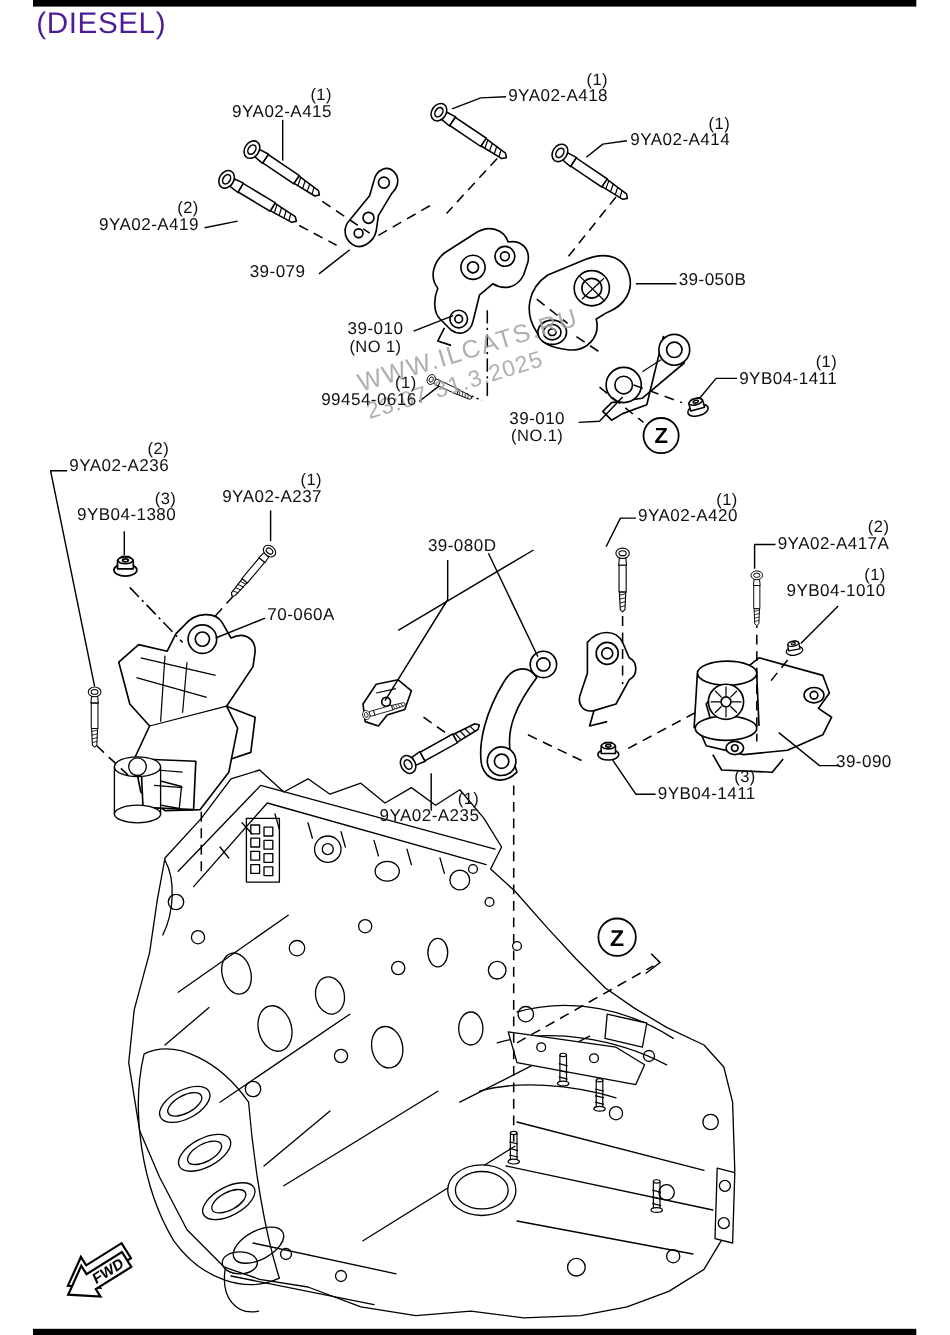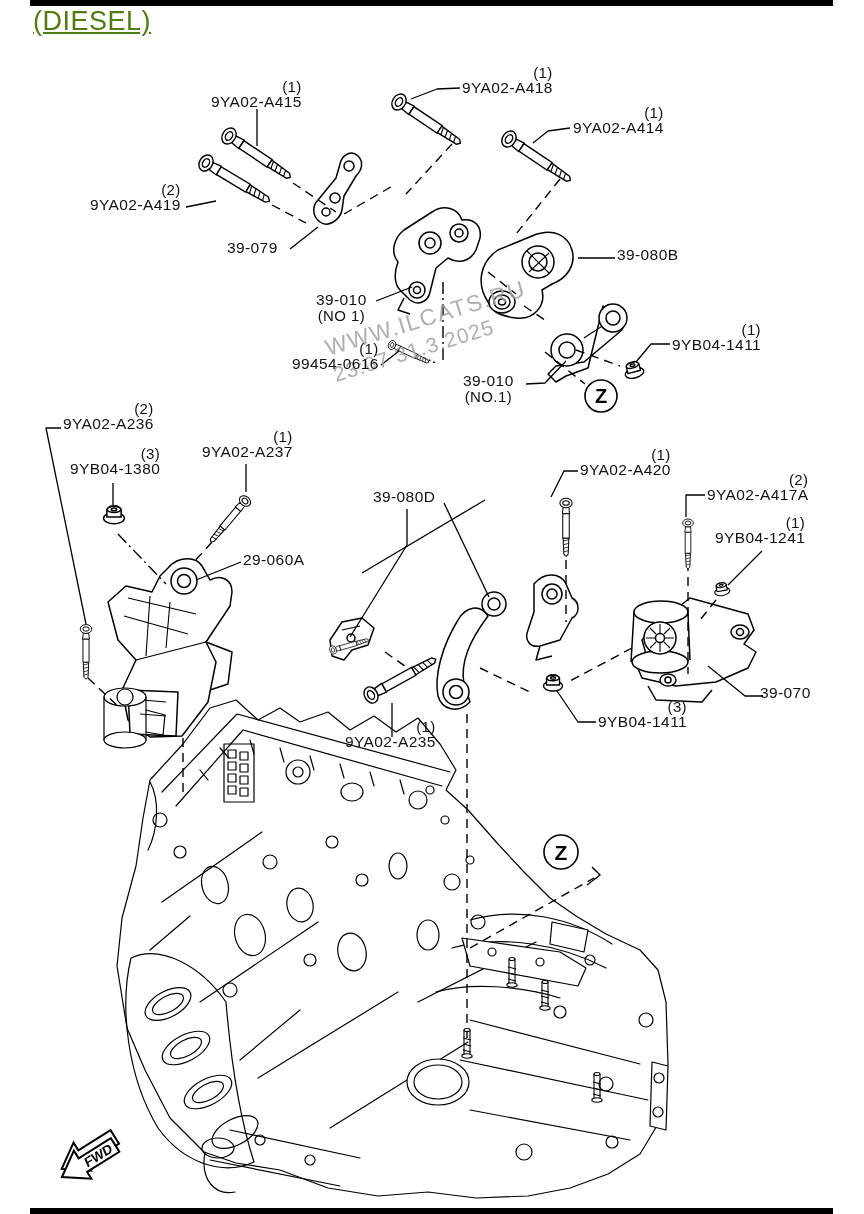--- a/index.html
+++ b/index.html
@@ -2,21 +2,21 @@
 <html><head>
 <meta charset="utf-8">
 <style>
   html,body{margin:0;padding:0;background:#fff;}
   body{position:relative;width:864px;height:1214px;overflow:hidden;
        font-family:"Liberation Sans",sans-serif;color:#000;}
   .bar{position:absolute;left:30px;width:803px;height:6px;background:#000;}
   .bar.top{top:0;}
   .bar.bottom{top:1208px;}
   .diag-title{position:absolute;left:33px;top:6px;font-size:27px;letter-spacing:.5px;
-              white-space:nowrap;color:#4d7c0f;text-decoration:underline;}
+              white-space:nowrap;color:#4c1d95;}
   .drawing{position:absolute;left:0;top:0;z-index:1;}
   .watermark{position:absolute;left:322px;top:336px;z-index:2;color:#a2a2a2;
              transform:rotate(-17deg);transform-origin:left top;line-height:27px;
              font-size:23px;letter-spacing:1.5px;white-space:nowrap;opacity:.85;}
   .watermark .wm2{font-size:21px;letter-spacing:1px;}
   .plabel{position:absolute;z-index:3;font-size:15px;line-height:15px;letter-spacing:.4px;
           white-space:nowrap;text-align:right;color:#111;}
   .plabel .pn{font-size:15.5px;line-height:16px;}
   .plabel .sub{font-size:15px;line-height:16px;}
   .plabel.center{text-align:center;}
@@ -317,21 +317,21 @@
 <div class="plabel" style="left:462px;top:65px">
   <div class="qty">(1)</div>
   <div class="pn">9YA02-A418</div>
 </div>
 <div class="plabel" style="left:573px;top:105px">
   <div class="qty">(1)</div>
   <div class="pn">9YA02-A414</div>
 </div>
 <div class="plabel" style="left:617px;top:247px">
 
-  <div class="pn">39-080B</div>
+  <div class="pn">39-050B</div>
 </div>
 <div class="plabel center" style="left:316px;top:292px">
 
   <div class="pn">39-010</div>
   <div class="sub">(NO 1)</div>
 </div>
 <div class="plabel" style="left:292px;top:341px">
   <div class="qty">(1)</div>
   <div class="pn">99454-0616</div>
 </div>
@@ -349,44 +349,44 @@
   <div class="pn">9YA02-A236</div>
 </div>
 <div class="plabel" style="left:70px;top:446px">
   <div class="qty">(3)</div>
   <div class="pn">9YB04-1380</div>
 </div>
 <div class="plabel" style="left:202px;top:429px">
   <div class="qty">(1)</div>
   <div class="pn">9YA02-A237</div>
 </div>
-<div class="plabel" style="left:373px;top:489px">
+<div class="plabel" style="left:389px;top:489px">
 
   <div class="pn">39-080D</div>
 </div>
 <div class="plabel" style="left:580px;top:447px">
   <div class="qty">(1)</div>
   <div class="pn">9YA02-A420</div>
 </div>
 <div class="plabel" style="left:707px;top:472px">
   <div class="qty">(2)</div>
   <div class="pn">9YA02-A417A</div>
 </div>
 <div class="plabel" style="left:715px;top:515px">
   <div class="qty">(1)</div>
-  <div class="pn">9YB04-1241</div>
+  <div class="pn">9YB04-1010</div>
 </div>
 <div class="plabel" style="left:243px;top:552px">
 
-  <div class="pn">29-060A</div>
+  <div class="pn">70-060A</div>
 </div>
 <div class="plabel" style="left:345px;top:719px">
   <div class="qty">(1)</div>
   <div class="pn">9YA02-A235</div>
 </div>
 <div class="plabel" style="left:598px;top:699px">
   <div class="qty">(3)</div>
   <div class="pn">9YB04-1411</div>
 </div>
 <div class="plabel" style="left:760px;top:685px">
 
-  <div class="pn">39-070</div>
+  <div class="pn">39-090</div>
 </div>
 
 </body></html>

